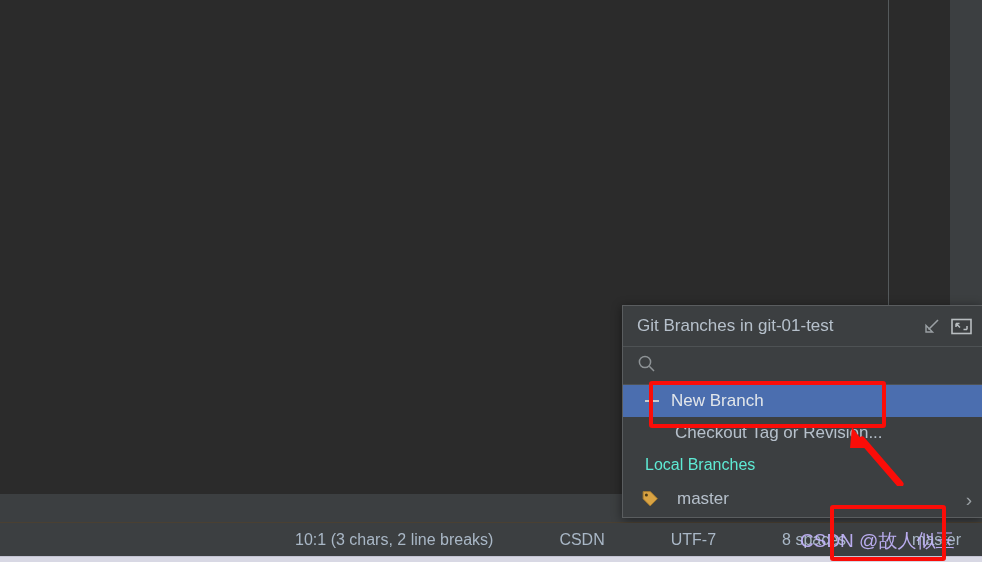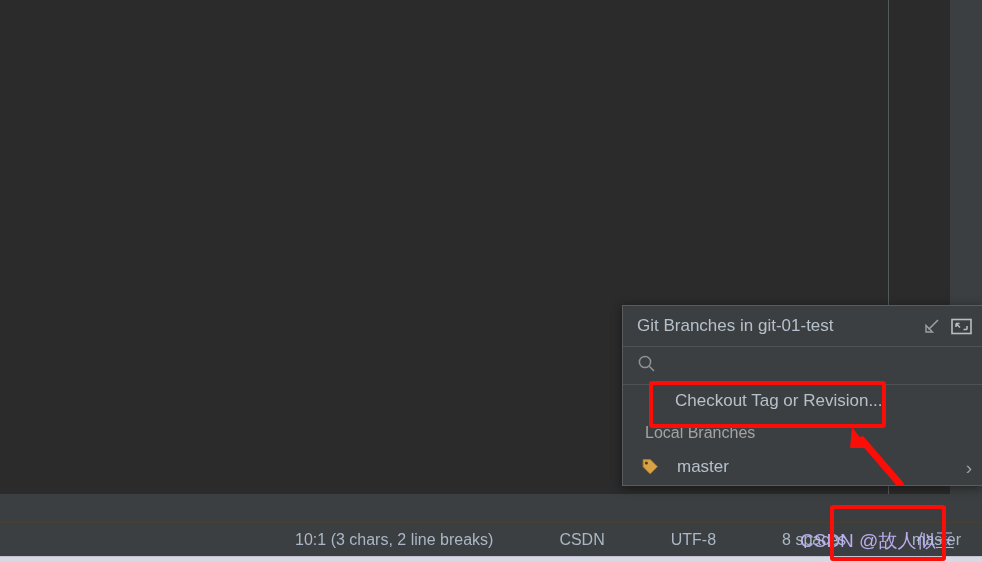--- a/index.html
+++ b/index.html
@@ -160,21 +160,21 @@
   .pop-row .row-icon {
     width: 22px;
     display: inline-flex;
     align-items: center;
     justify-content: flex-start;
     flex: 0 0 auto;
   }
   .pop-row .row-label { padding-left: 4px; }
   .pop-row.indent-text { padding-left: 48px; }
   .pop-row.group-header {
-    color: #a3a3a3;
+    color: #5eead4;
     font-size: 16px;
     padding-left: 18px;
     height: 32px;
   }
   .pop-row.branch-row {
     padding-left: 18px;
     height: 36px;
     position: relative;
   }
   .pop-row.branch-row .row-label {
@@ -284,20 +284,26 @@
         <svg width="19" height="19" viewBox="0 0 19 19" aria-hidden="true">
           <circle cx="8" cy="8" r="5.6" stroke="#8e9396" stroke-width="1.5" fill="none"></circle>
           <path d="M12.3 12.3 L17 17" stroke="#8e9396" stroke-width="1.5" fill="none"></path>
         </svg>
       </span>
       <input id="popup-search-input" type="text" placeholder="" value="" style="">
     </div>
 
     <div id="popup-list">
 
+      <div class="pop-row selected">
+        <span class="row-icon">
+          <span class="newbranch-glyph"></span>
+        </span>
+        <span class="row-label">New Branch</span>
+      </div>
 
       <div class="pop-row indent-text">
         <span class="row-label">Checkout Tag or Revision...</span>
       </div>
 
       <div class="pop-row group-header">
         <span class="row-label">Local Branches</span>
       </div>
 
       <div class="pop-row branch-row">
@@ -310,21 +316,21 @@
         <span class="row-label">master</span>
         <span class="chevron-right">›</span>
       </div>
 
     </div>
   </div>
 
   <div id="status-bar">
     <span class="status-item caret">10:1 (3 chars, 2 line breaks)</span>
     <span class="status-item">CSDN</span>
-    <span class="status-item">UTF-8</span>
+    <span class="status-item">UTF-7</span>
     <span class="status-item">8 spaces</span>
     <span class="status-item">master</span>
   </div>
 
   <div id="bottom-strip"></div>
 
   <div id="watermark">CSDN @故人似玉</div>
 
   <div class="anno-box" id="anno-box-new-branch"></div>
   <div class="anno-box" id="anno-box-watermark"></div>

